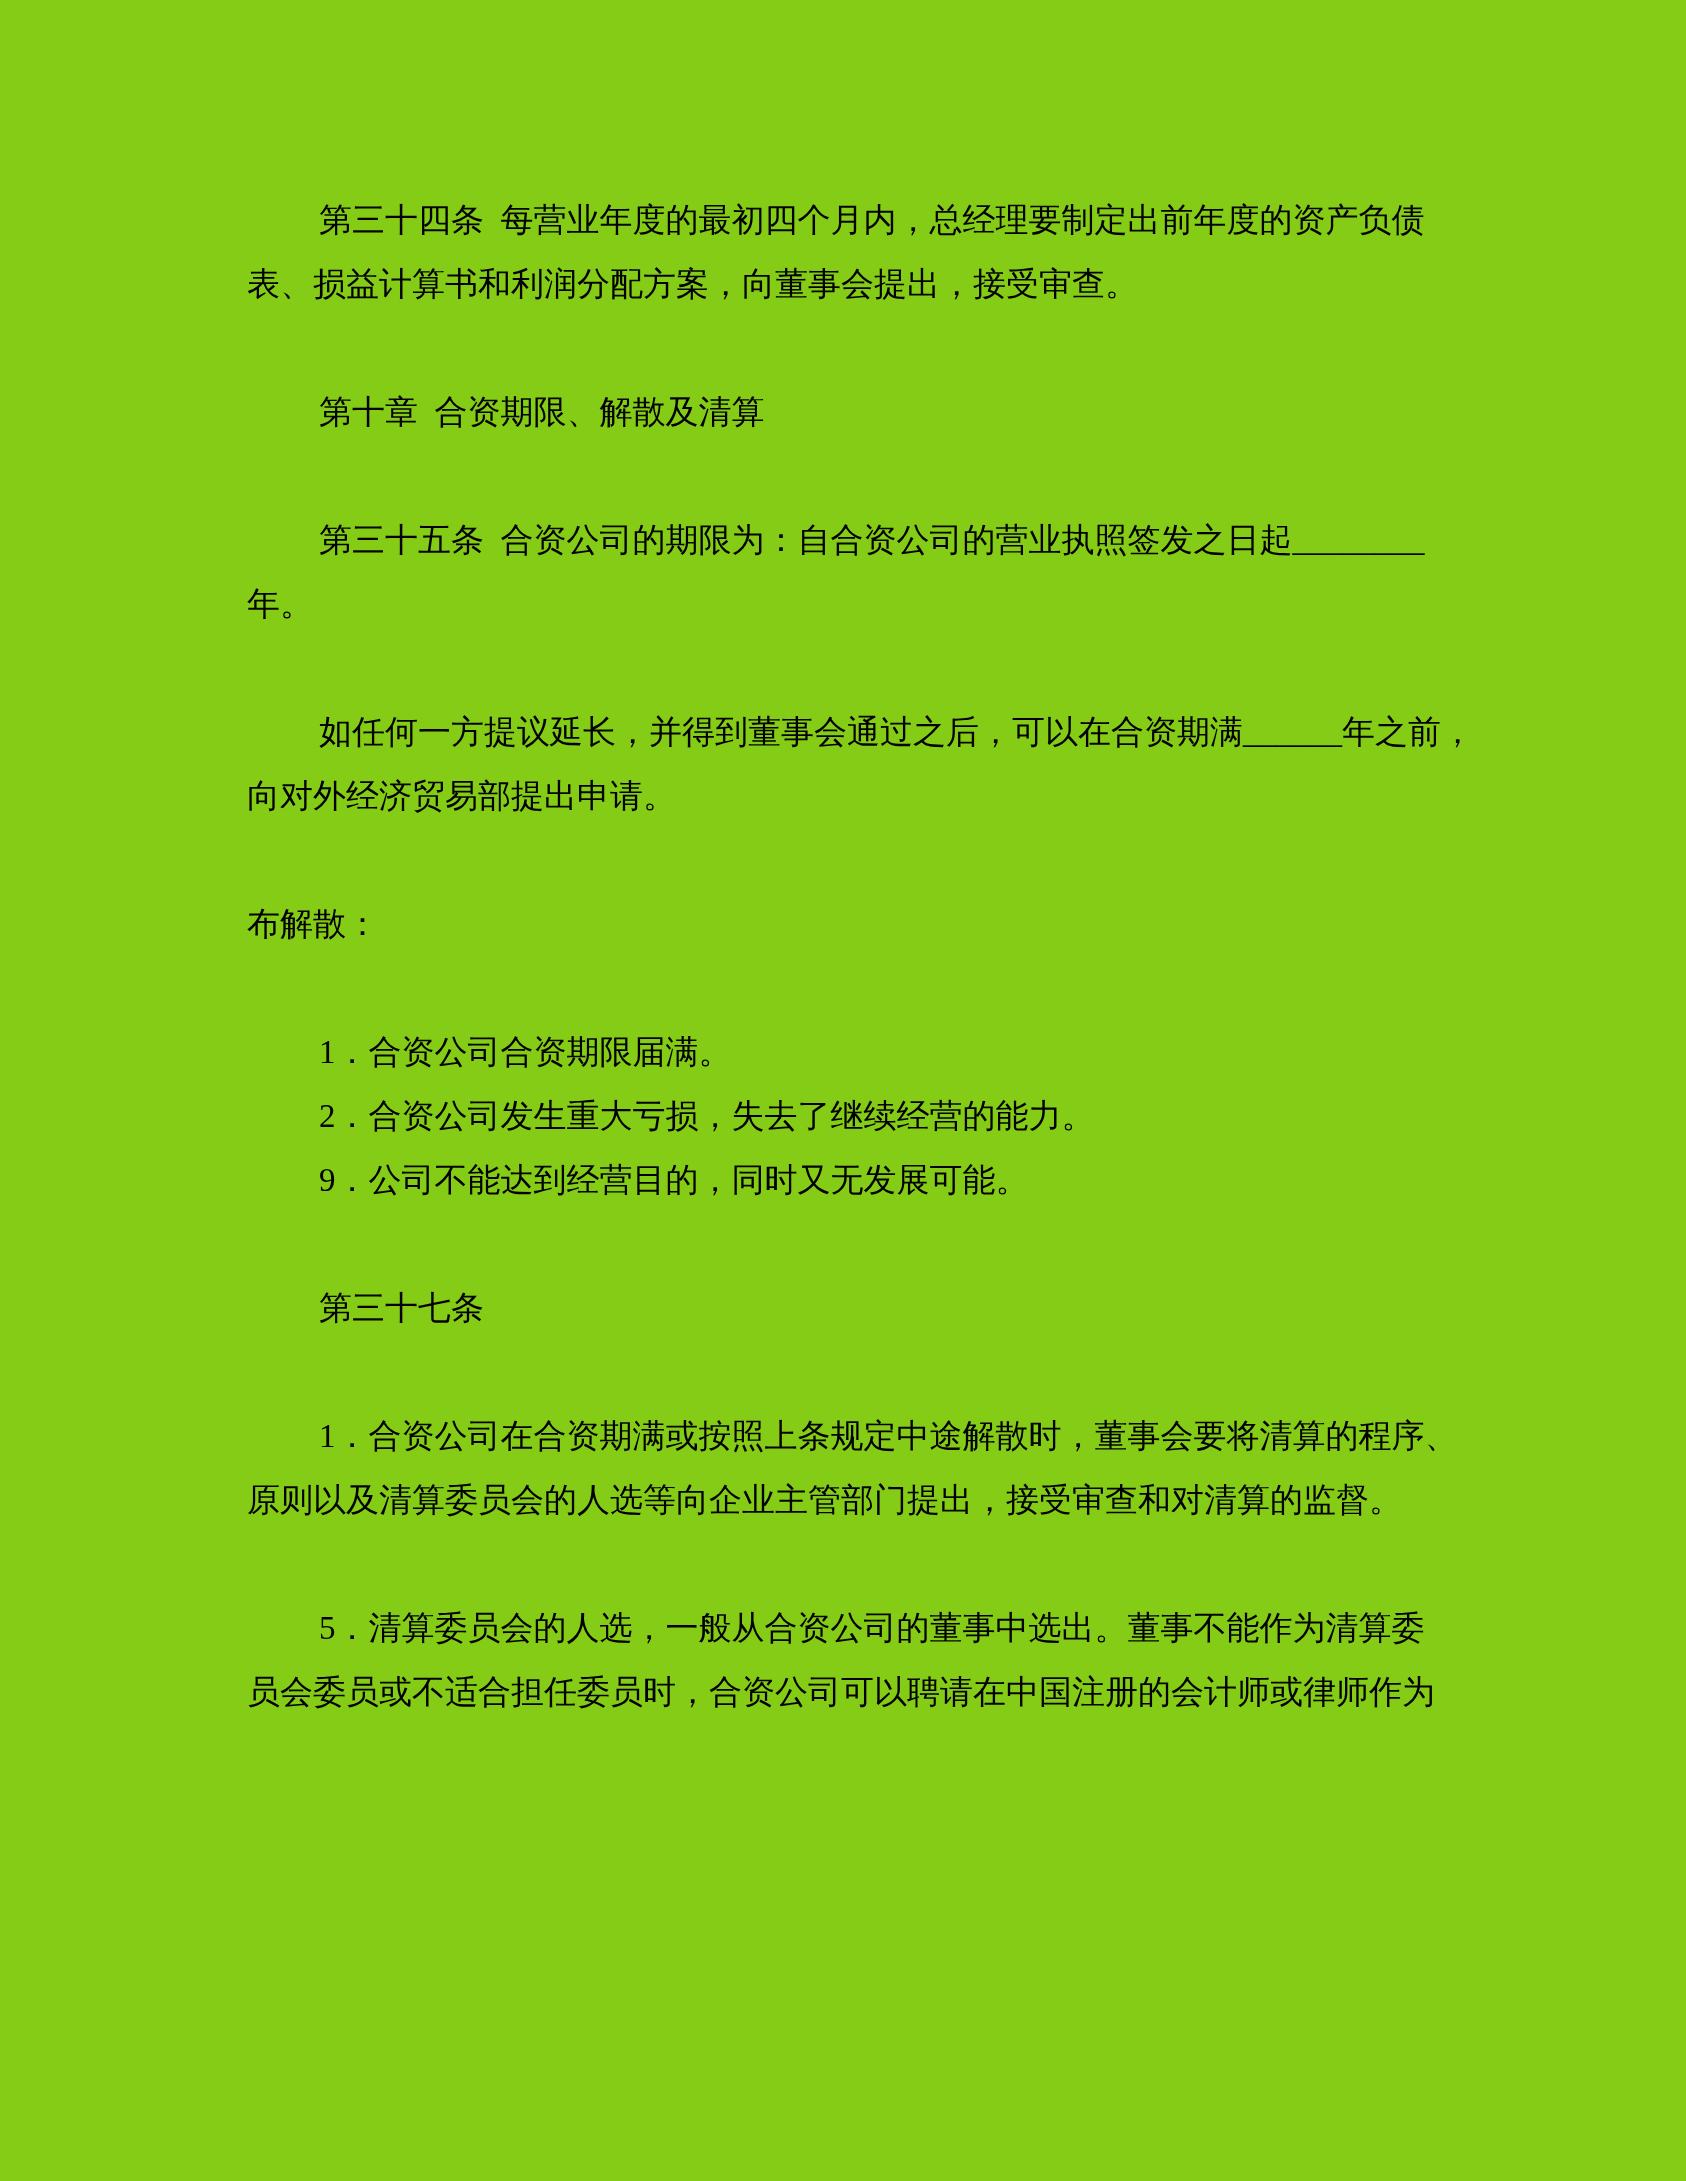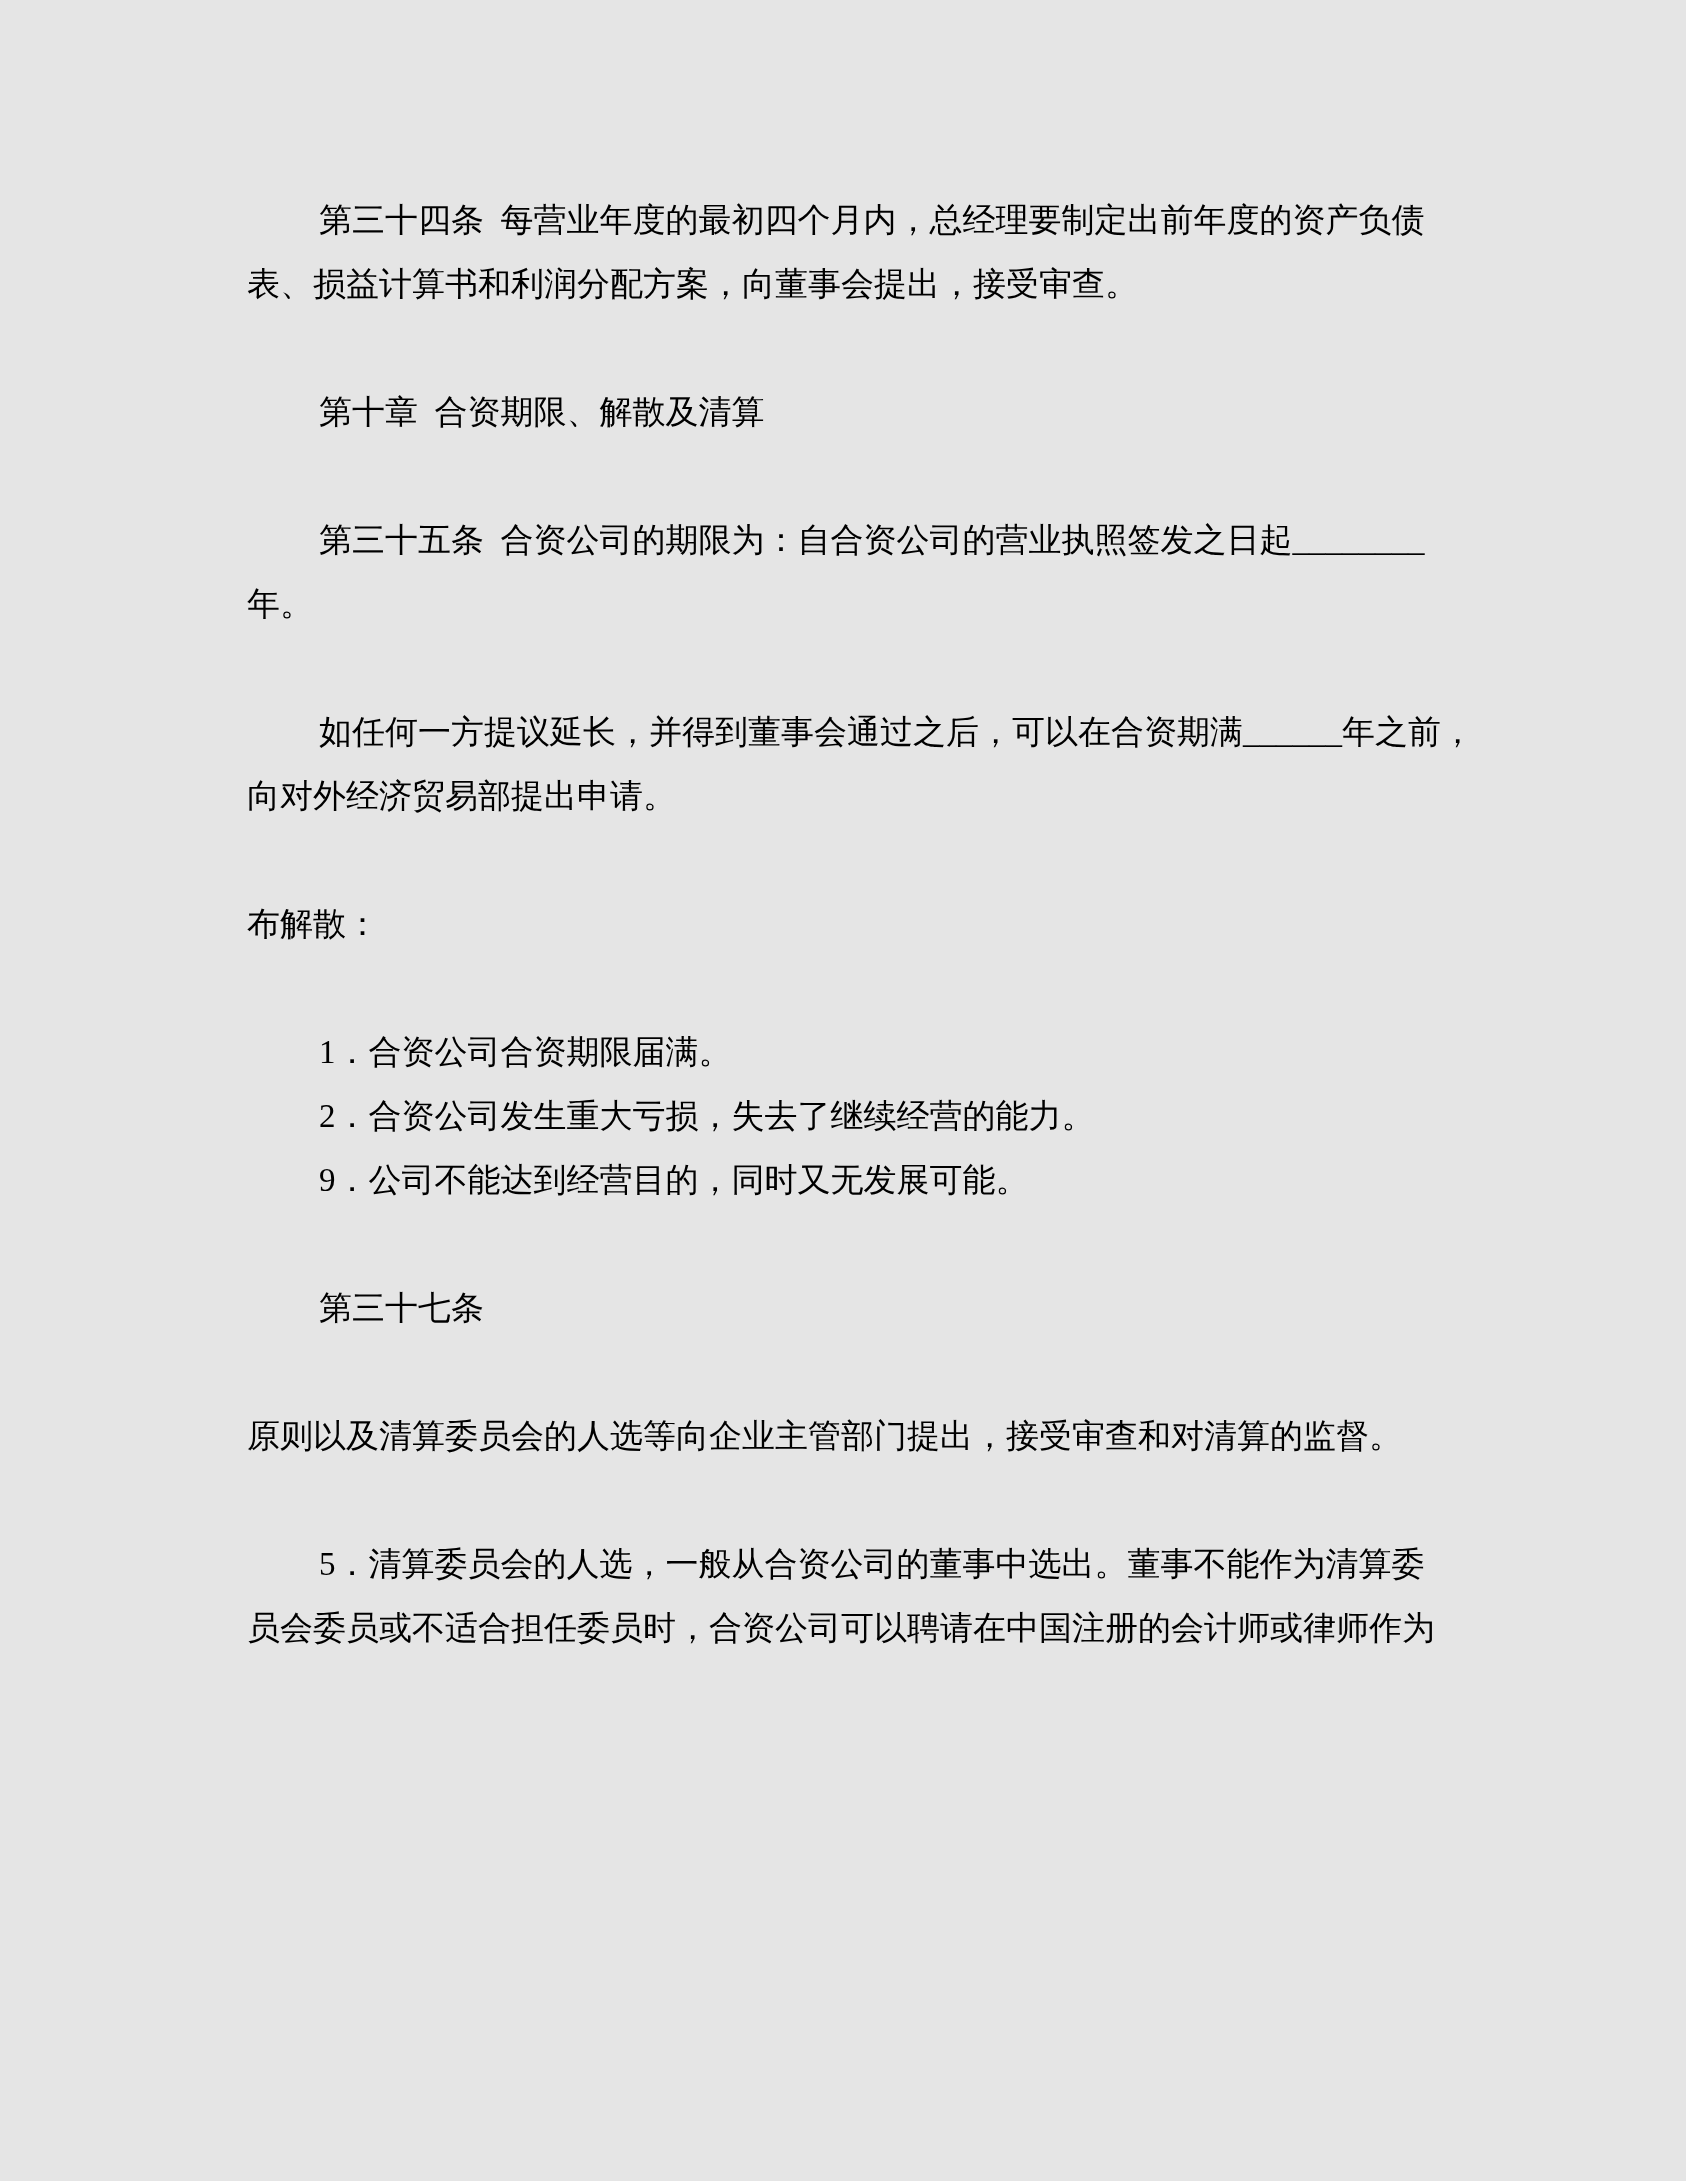--- a/index.html
+++ b/index.html
@@ -4,21 +4,21 @@
 <style>
   html, body {
     margin: 0;
     padding: 0;
     background: #ffffff;
   }
   .page {
     position: relative;
     width: 1686px;
     height: 2182px;
-    background: #e5e5e5;
+    background: #84cc16;
     overflow: hidden;
     box-sizing: border-box;
     padding: 188px 92px 0 247px;
     font-family: "Liberation Serif", "DejaVu Serif", serif;
     color: #000000;
   }
   .doc {
     width: 1350px;
   }
   .block {
@@ -82,20 +82,21 @@
 
     <div class="block tight">
       <div class="line indent">9．公司不能达到经营目的，同时又无发展可能。</div>
     </div>
 
     <div class="block">
       <div class="line indent">第三十七条</div>
     </div>
 
     <div class="block">
+      <div class="line indent">1．合资公司在合资期满或按照上条规定中途解散时，董事会要将清算的程序、</div>
       <div class="line">原则以及清算委员会的人选等向企业主管部门提出，接受审查和对清算的监督。</div>
     </div>
 
     <div class="block">
       <div class="line indent">5．清算委员会的人选，一般从合资公司的董事中选出。董事不能作为清算委</div>
       <div class="line">员会委员或不适合担任委员时，合资公司可以聘请在中国注册的会计师或律师作为</div>
     </div>
 
   </div>
 </div>

